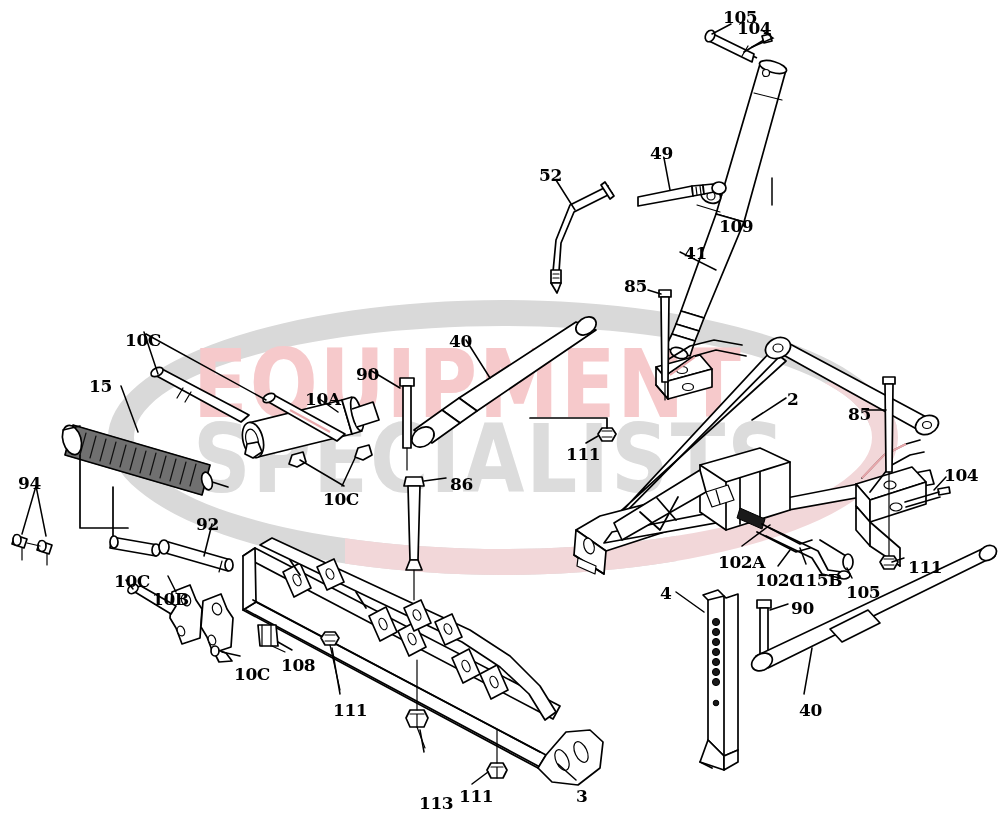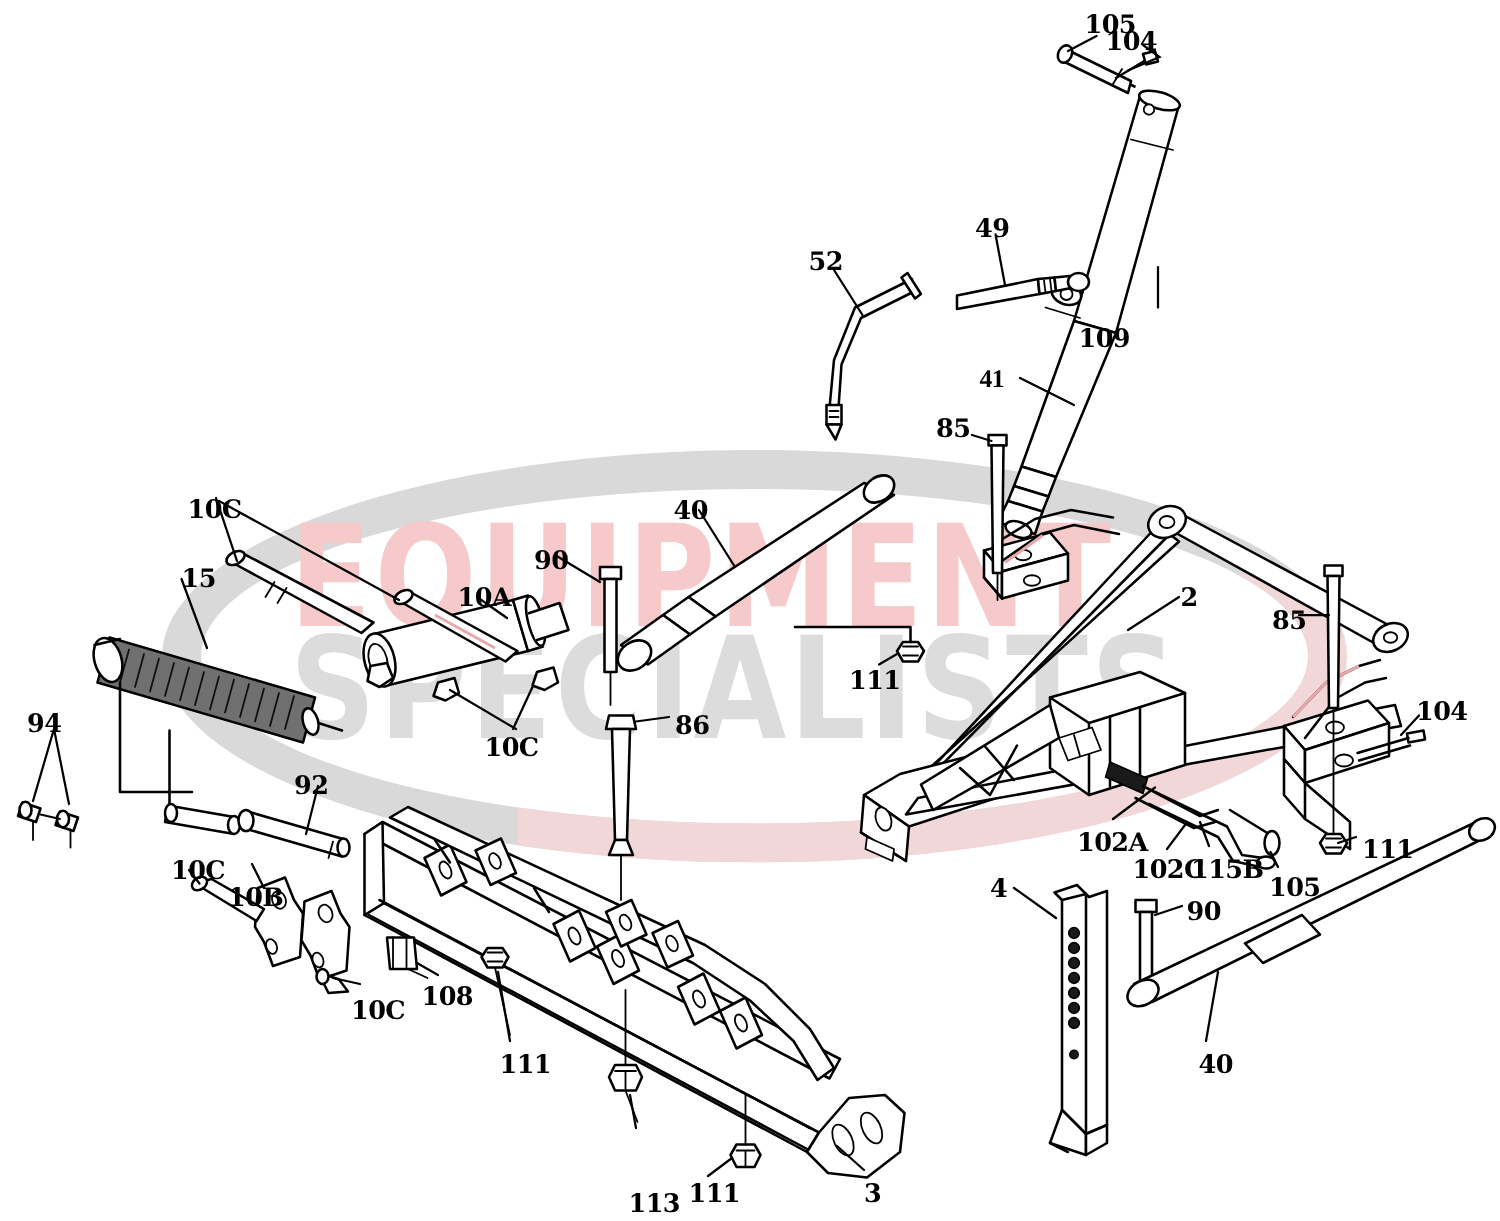--- a/index.html
+++ b/index.html
@@ -458,26 +458,26 @@
       <path d="M804,694 L812,648"></path>
     </g>
 
   </svg>
 
   <div class="lbl" style="left:723px;top:7px;">105</div>
   <div class="lbl" style="left:737px;top:18px;">104</div>
   <div class="lbl" style="left:650px;top:143px;">49</div>
   <div class="lbl" style="left:539px;top:165px;">52</div>
   <div class="lbl" style="left:719px;top:216px;">109</div>
-  <div class="lbl" style="left:653px;top:243px;font-family:Liberation Serif, serif;">41</div>
+  <div class="lbl" style="left:684px;top:243px;">41</div>
   <div class="lbl" style="left:624px;top:276px;">85</div>
   <div class="lbl" style="left:125px;top:330px;">10C</div>
   <div class="lbl" style="left:356px;top:364px;">90</div>
   <div class="lbl" style="left:449px;top:331px;">40</div>
-  <div class="lbl" style="left:121px;top:376px;">15</div>
+  <div class="lbl" style="left:89px;top:376px;">15</div>
   <div class="lbl" style="left:305px;top:389px;">10A</div>
   <div class="lbl" style="left:787px;top:389px;">2</div>
   <div class="lbl" style="left:848px;top:404px;">85</div>
   <div class="lbl" style="left:566px;top:444px;">111</div>
   <div class="lbl" style="left:323px;top:489px;">10C</div>
   <div class="lbl" style="left:450px;top:474px;">86</div>
   <div class="lbl" style="left:18px;top:473px;">94</div>
   <div class="lbl" style="left:944px;top:465px;">104</div>
   <div class="lbl" style="left:196px;top:514px;">92</div>
   <div class="lbl" style="left:718px;top:552px;text-align:center;">102A</div>

